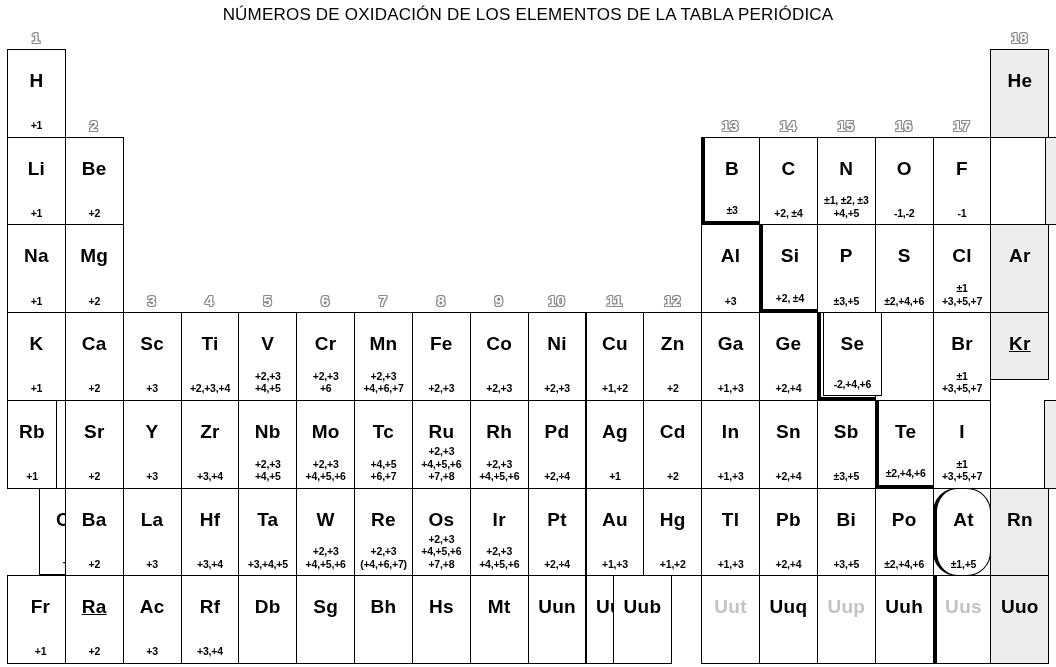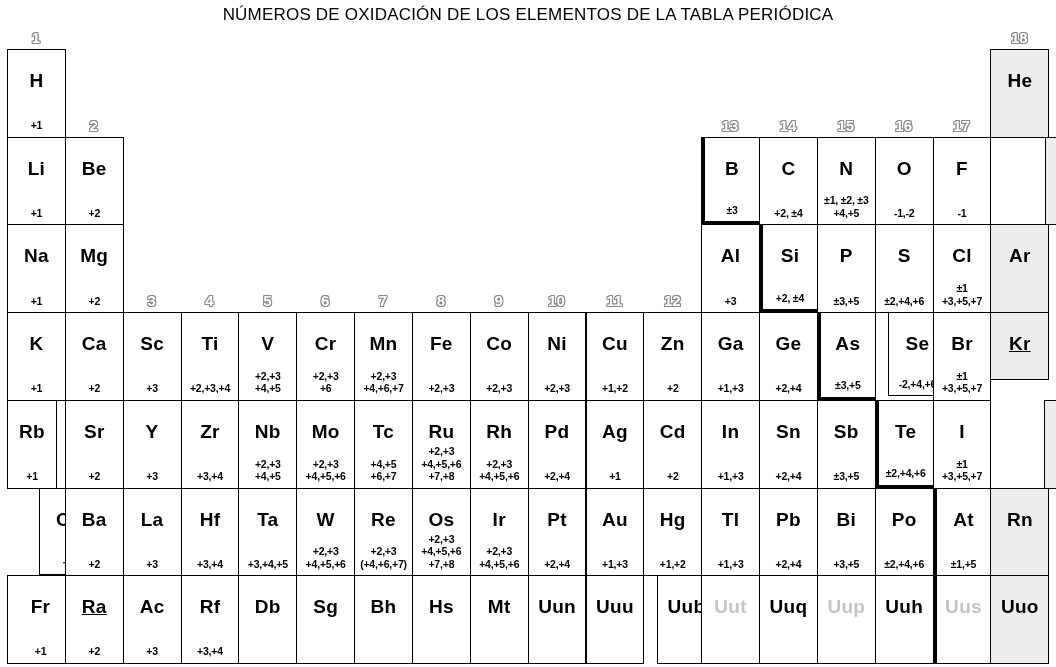--- a/index.html
+++ b/index.html
@@ -248,21 +248,21 @@
         <div class="ox">
           <div>+2,+4</div>
         </div>
       </div>
       <div class="cell thickL thickB" style="left: 816.9px; top: 312.13px; width: 58.85px; height: 88.71px;">
         <span class="sym">As</span>
         <div class="ox">
           <div>±3,+5</div>
         </div>
       </div>
-      <div class="cell" style="left: 888px; top: 312.13px; width: 58.85px; height: 84px;">
+      <div class="cell" style="left: 823px; top: 312.13px; width: 58.85px; height: 84px;">
         <span class="sym">Se</span>
         <div class="ox">
           <div>-2,+4,+6</div>
         </div>
       </div>
       <div class="cell" style="left: 932.6px; top: 312.13px; width: 58.85px; height: 88.71px;">
         <span class="sym">Br</span>
         <div class="ox">
           <div>±1</div>
           <div>+3,+5,+7</div>
@@ -477,21 +477,21 @@
         <div class="ox">
           <div>+3,+5</div>
         </div>
       </div>
       <div class="cell" style="left: 874.75px; top: 487.55px; width: 58.85px; height: 88.71px;">
         <span class="sym">Po</span>
         <div class="ox">
           <div>±2,+4,+6</div>
         </div>
       </div>
-      <div class="cell thickL" style="left: 932.6px; top: 487.55px; width: 58.85px; height: 88.71px;">
+      <div class="cell thickL" style="left: 932.6px; top: 487.55px; width: 58.85px; height: 88.71px; border-radius: 24px;">
         <span class="sym">At</span>
         <div class="ox">
           <div>±1,+5</div>
         </div>
       </div>
       <div class="cell noble" style="left: 990.45px; top: 487.55px; width: 58.85px; height: 88.71px;">
         <span class="sym">Rn</span>
       </div>
       <div class="cell" style="left: 7px; top: 575.26px; width: 67px; height: 88.71px;">
         <span class="sym">Fr</span>
@@ -531,21 +531,21 @@
       </div>
       <div class="cell" style="left: 469.8px; top: 575.26px; width: 58.85px; height: 88.71px;">
         <span class="sym">Mt</span>
       </div>
       <div class="cell" style="left: 527.65px; top: 575.26px; width: 58.85px; height: 88.71px;">
         <span class="sym">Uun</span>
       </div>
       <div class="cell" style="left: 585.5px; top: 575.26px; width: 58.85px; height: 88.71px;">
         <span class="sym">Uuu</span>
       </div>
-      <div class="cell" style="left: 657px; top: 575.26px; width: 58.85px; height: 88.71px;">
+      <div class="cell" style="left: 613px; top: 575.26px; width: 58.85px; height: 88.71px;">
         <span class="sym">Uub</span>
       </div>
       <div class="cell grayed" style="left: 701.2px; top: 575.26px; width: 58.85px; height: 88.71px;">
         <span class="sym">Uut</span>
       </div>
       <div class="cell" style="left: 759.05px; top: 575.26px; width: 58.85px; height: 88.71px;">
         <span class="sym">Uuq</span>
       </div>
       <div class="cell grayed" style="left: 816.9px; top: 575.26px; width: 58.85px; height: 88.71px;">
         <span class="sym">Uup</span>

